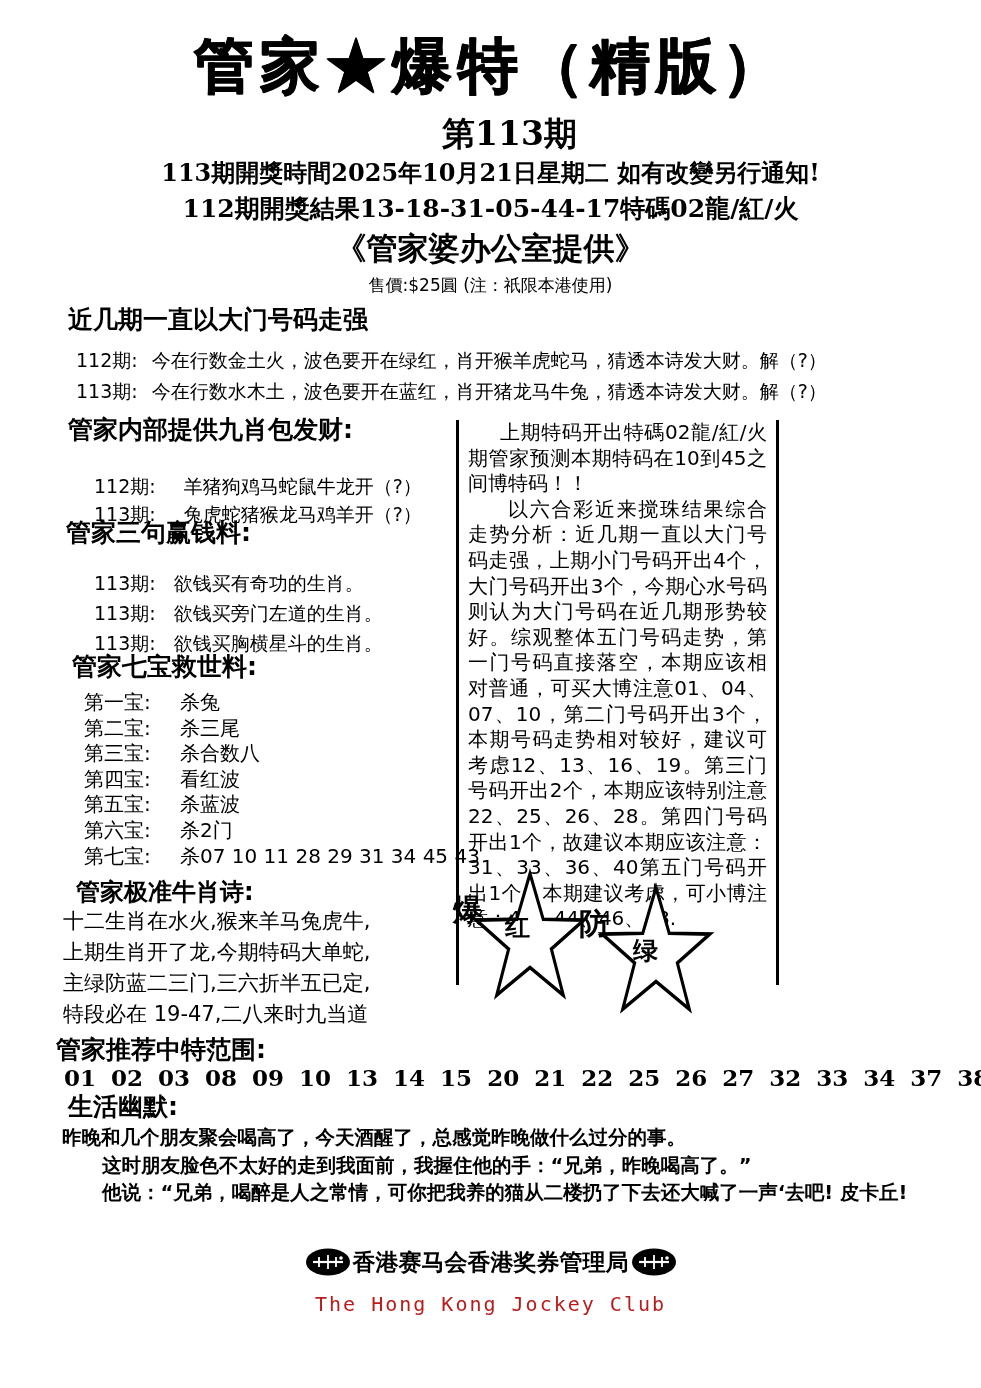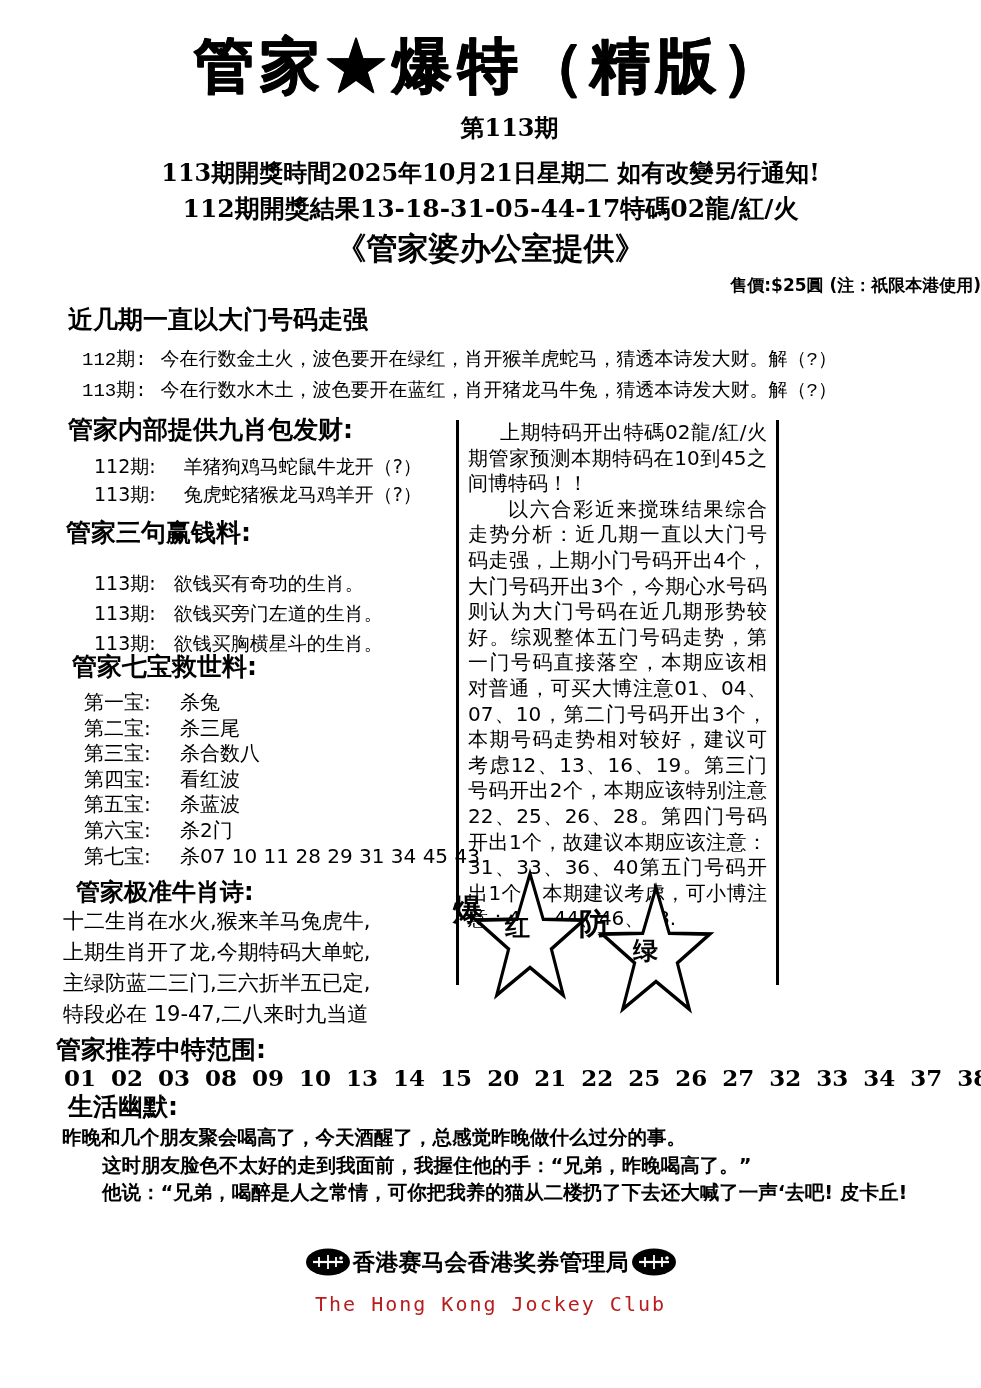--- a/index.html
+++ b/index.html
@@ -6,32 +6,32 @@
   .page{
     position:relative;width:981px;height:1388px;background:#ffffff;color:#000;
     font-family:"DejaVu Sans",sans-serif;overflow:hidden;
   }
   .abs{position:absolute;}
   .ctr{left:0;right:0;text-align:center;}
 
   .main-title{top:26px;font-size:60px;font-weight:900;letter-spacing:6px;
     font-family:"DejaVu Serif","Liberation Serif",serif;
     text-shadow:1px 0 0 #000,0 1px 0 #000,1px 1px 0 #000;}
-  .issue{top:112px;font-size:24px;font-weight:bold;font-family:"DejaVu Serif",serif;padding-left:38px;}
+  .issue{top:112px;font-size:33px;font-weight:bold;font-family:"DejaVu Serif",serif;padding-left:38px;}
   .hline1{top:157px;font-size:24px;font-weight:bold;font-family:"DejaVu Serif",serif;}
   .hline2{top:192px;font-size:25px;font-weight:bold;font-family:"DejaVu Serif",serif;}
   .provider{top:228px;font-size:31px;font-weight:bold;font-family:"DejaVu Serif",serif;}
-  .price{top:274px;font-size:17px;font-weight:bold;text-align:right;}
+  .price{top:274px;font-size:17px;font-weight:normal;}
 
   .sec-h{font-size:25px;font-weight:bold;white-space:nowrap;}
   .row{white-space:nowrap;font-size:19px;}
   .row .lbl{margin-right:14px;}
 
-  .four-rows{top:345px;left:82px;line-height:31px;font-family:Liberation Mono, monospace;}
-  .nine-rows{top:452px;left:94px;line-height:28px;}
+  .four-rows{top:345px;left:76px;line-height:31px;}
+  .nine-rows{top:472px;left:94px;line-height:28px;}
   .nine-rows .lbl{margin-right:28px;}
   .three-rows{top:556px;left:94px;line-height:30px;margin-top:12px;}
   .three-rows .lbl{margin-right:18px;}
   .seven-rows{top:690px;left:84px;line-height:25.6px;font-size:20px;}
   .seven-rows .lbl{display:inline-block;width:82px;}
   .seven-rows .row{font-size:20px;}
 
   .poem-lines{top:906px;left:63px;font-size:21px;line-height:31px;white-space:nowrap;}
 
   .analysis-box{left:456px;top:420px;width:323px;height:565px;

